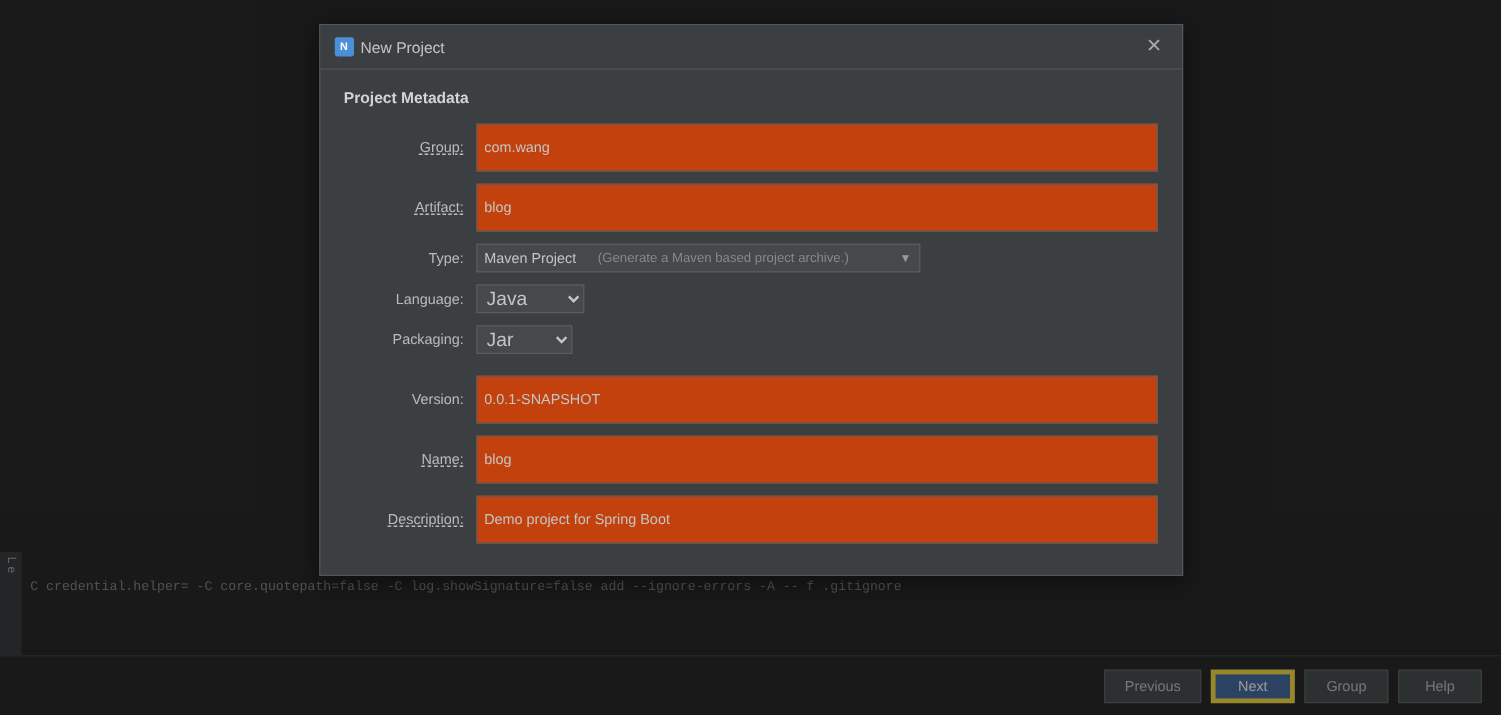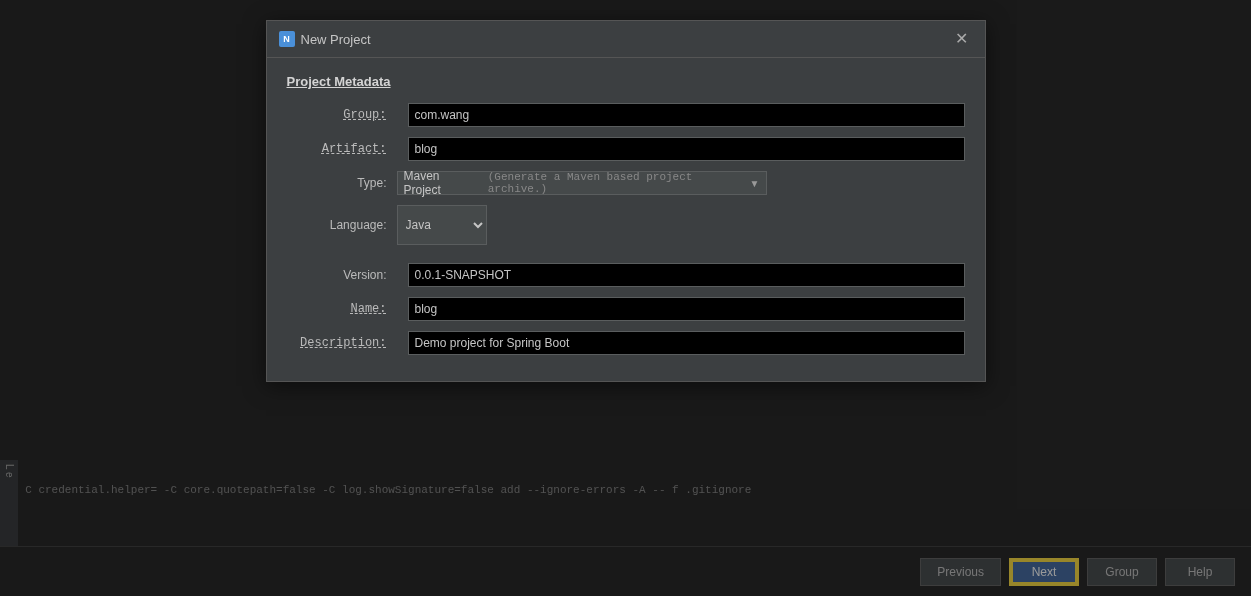--- a/index.html
+++ b/index.html
@@ -110,63 +110,60 @@
 
     .dialog-body {
       padding: 16px 20px;
     }
 
     .section-title {
       color: #d4d4d4;
       font-weight: bold;
       font-size: 13px;
       margin-bottom: 14px;
-      text-decoration: underline;
     }
 
     .form-row {
       display: flex;
       align-items: center;
       margin-bottom: 10px;
     }
 
     .form-label {
       width: 110px;
       color: #bbbbbb;
       font-size: 12px;
       text-align: right;
       padding-right: 10px;
       flex-shrink: 0;
     }
 
     .form-label.underline {
       text-decoration: underline;
       text-decoration-style: dashed;
-      font-family: Liberation Mono, monospace;
     }
 
     .form-input {
       flex: 1;
-      background: #000000;
+      background: #c2410c;
       border: 1px solid #5a5d5e;
       color: #c5c5c5;
       padding: 3px 6px;
       font-size: 12px;
       outline: none;
-      height: 24px;
-      margin-left: 11px;
+      height: 40px;
     }
 
     .form-select {
       background: #45494a;
       border: 1px solid #5a5d5e;
       color: #c5c5c5;
       padding: 2px 4px;
-      font-size: 12px;
-      height: 40px;
+      font-size: 16px;
+      height: 24px;
       cursor: pointer;
       outline: none;
     }
     .type-select-main {
       background: #45494a;
       border: 1px solid #5a5d5e;
       color: #c5c5c5;
       padding: 2px 6px;
       font-size: 12px;
       height: 24px;
@@ -263,33 +260,39 @@
 
     <div class="form-row">
       <label class="form-label underline">Artifact:</label>
       <input class="form-input" type="text" value="blog" style="">
     </div>
 
     <div class="form-row">
       <label class="form-label">Type:</label>
       <div class="type-select-main" style="width:370px; border:1px solid #5a5d5e; background:#45494a;">
         <span style="color:#c5c5c5;">Maven Project</span>
-        <span style="color:#888; font-size:11px; margin-left:4px;font-family:Liberation Mono, monospace;">(Generate a Maven based project archive.)</span>
+        <span style="color:#888; font-size:11px; margin-left:4px;">(Generate a Maven based project archive.)</span>
         <span style="flex:1;"></span>
         <span class="type-select-arrow">▼</span>
       </div>
     </div>
 
     <div class="form-row">
       <label class="form-label">Language:</label>
       <select class="form-select" style="width:90px;">
         <option>Java</option>
       </select>
     </div>
 
+    <div class="form-row">
+      <label class="form-label">Packaging:</label>
+      <select class="form-select" style="width:80px;">
+        <option>Jar</option>
+      </select>
+    </div>
 
 
     <div class="spacer-row"></div>
 
     <div class="form-row">
       <label class="form-label">Version:</label>
       <input class="form-input" type="text" value="0.0.1-SNAPSHOT" style="">
     </div>
 
     <div class="form-row">

